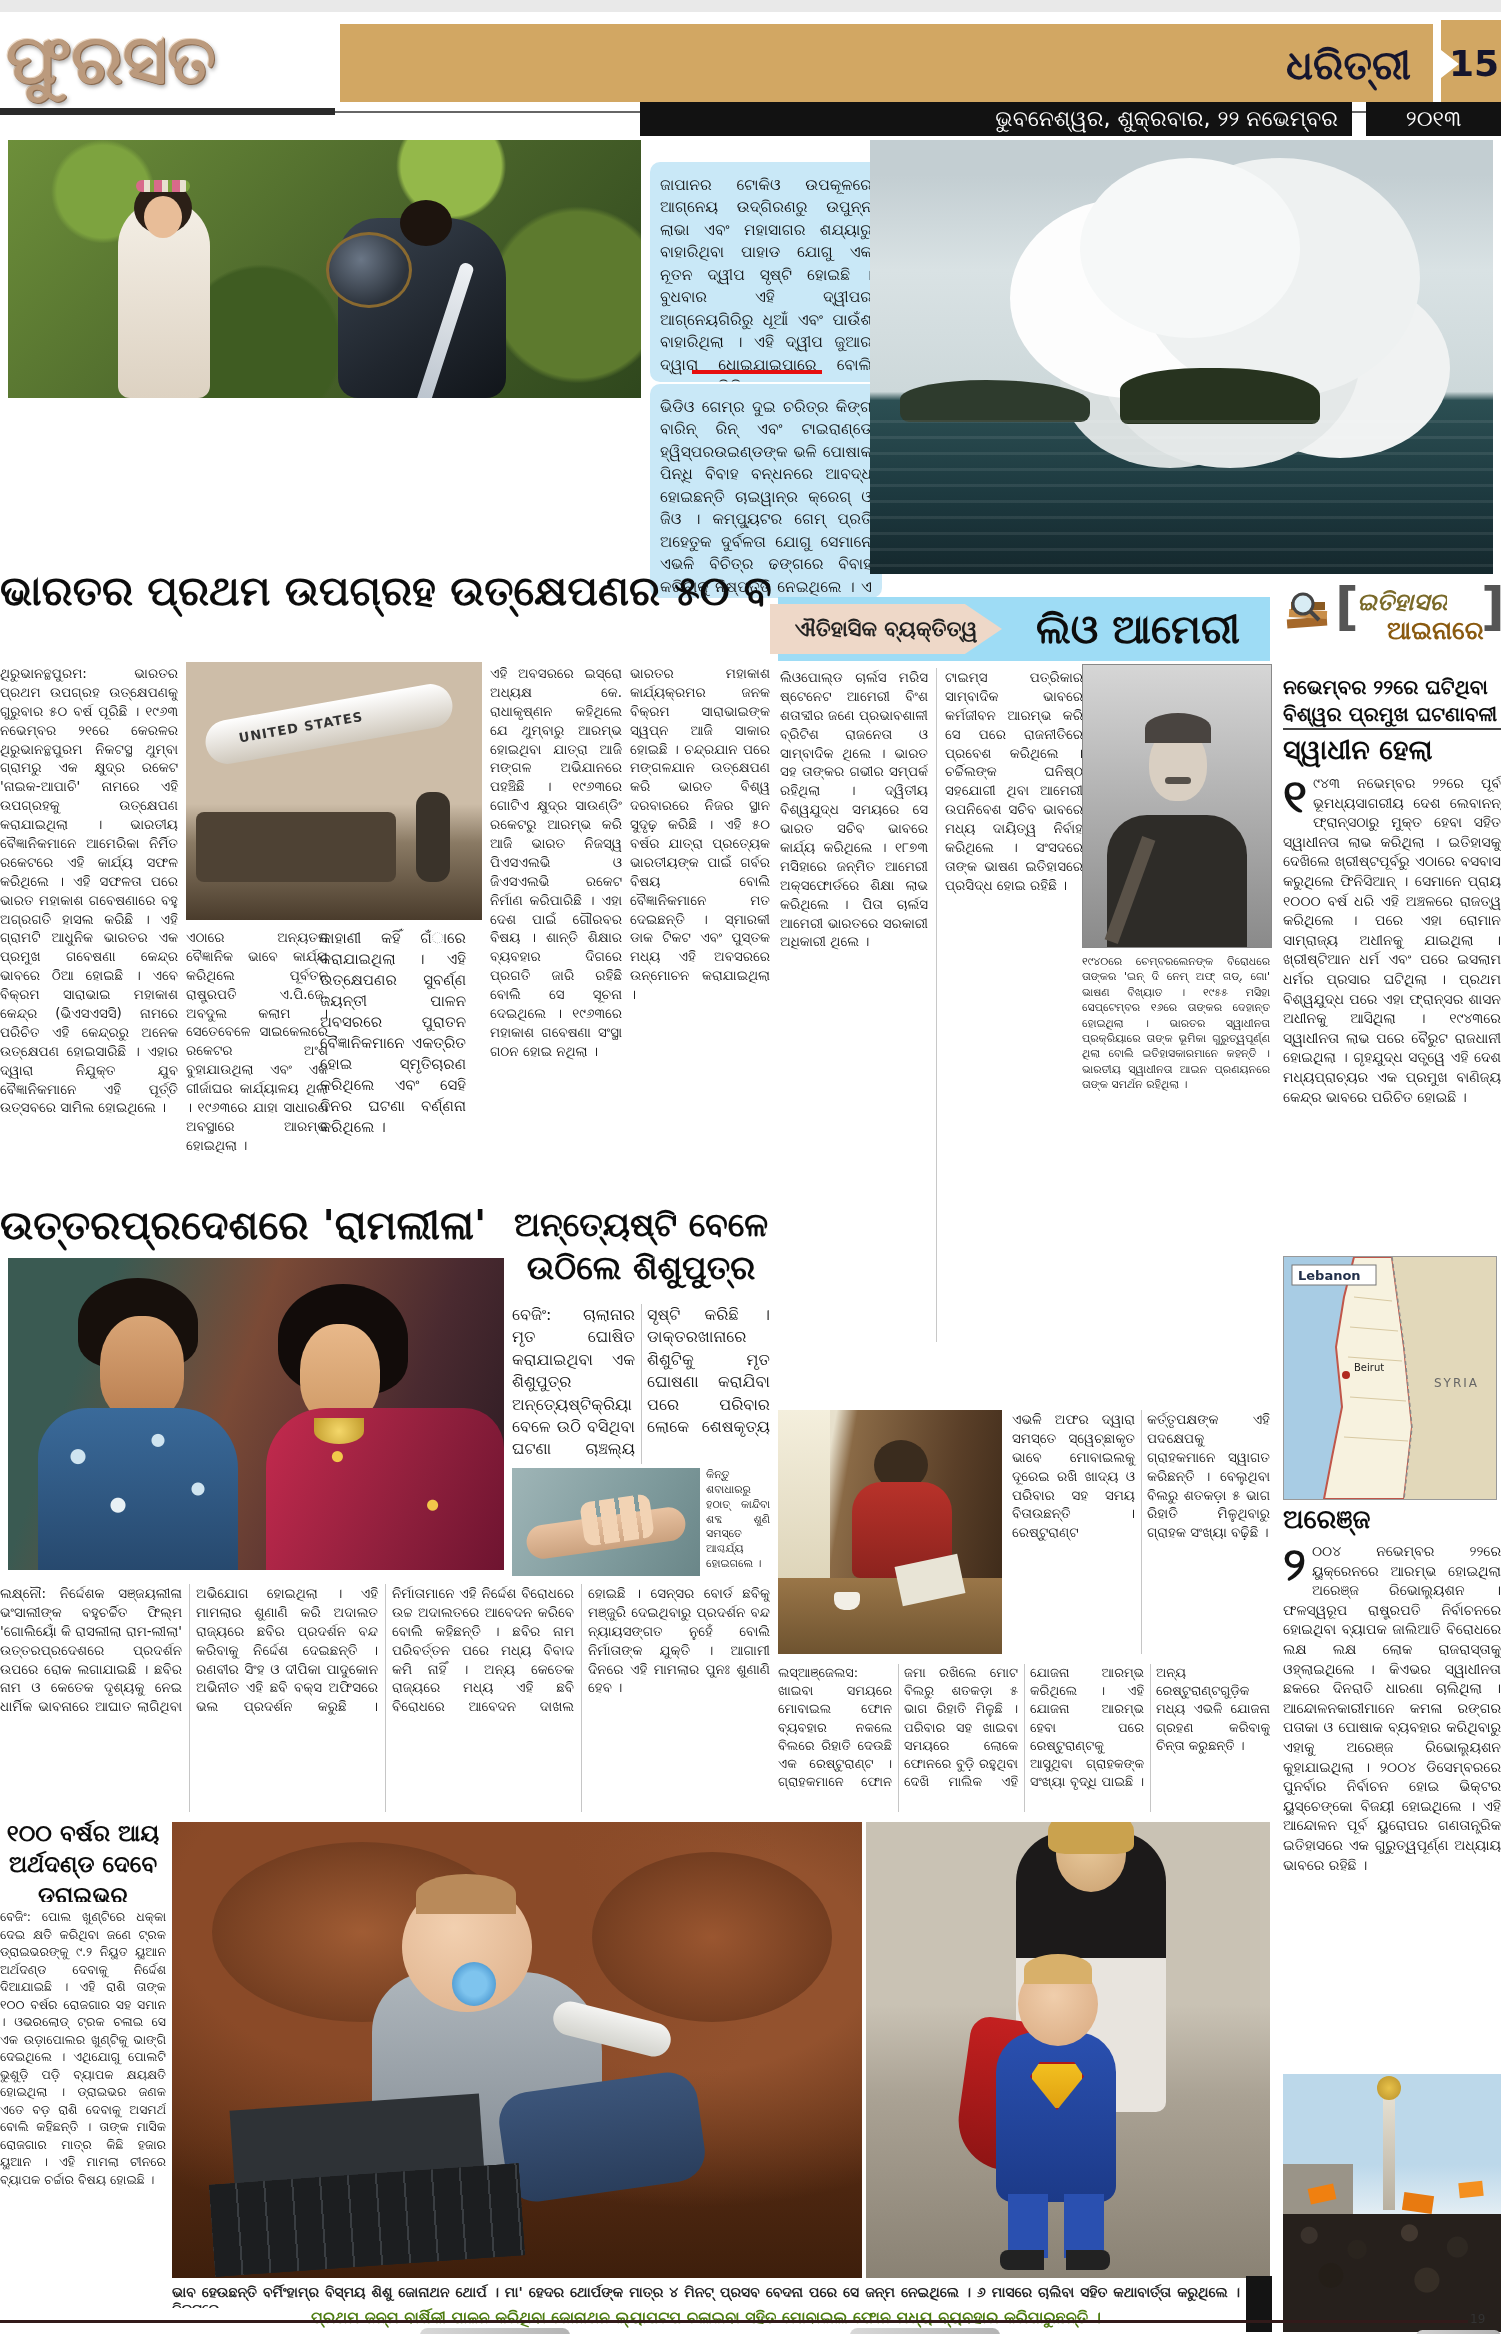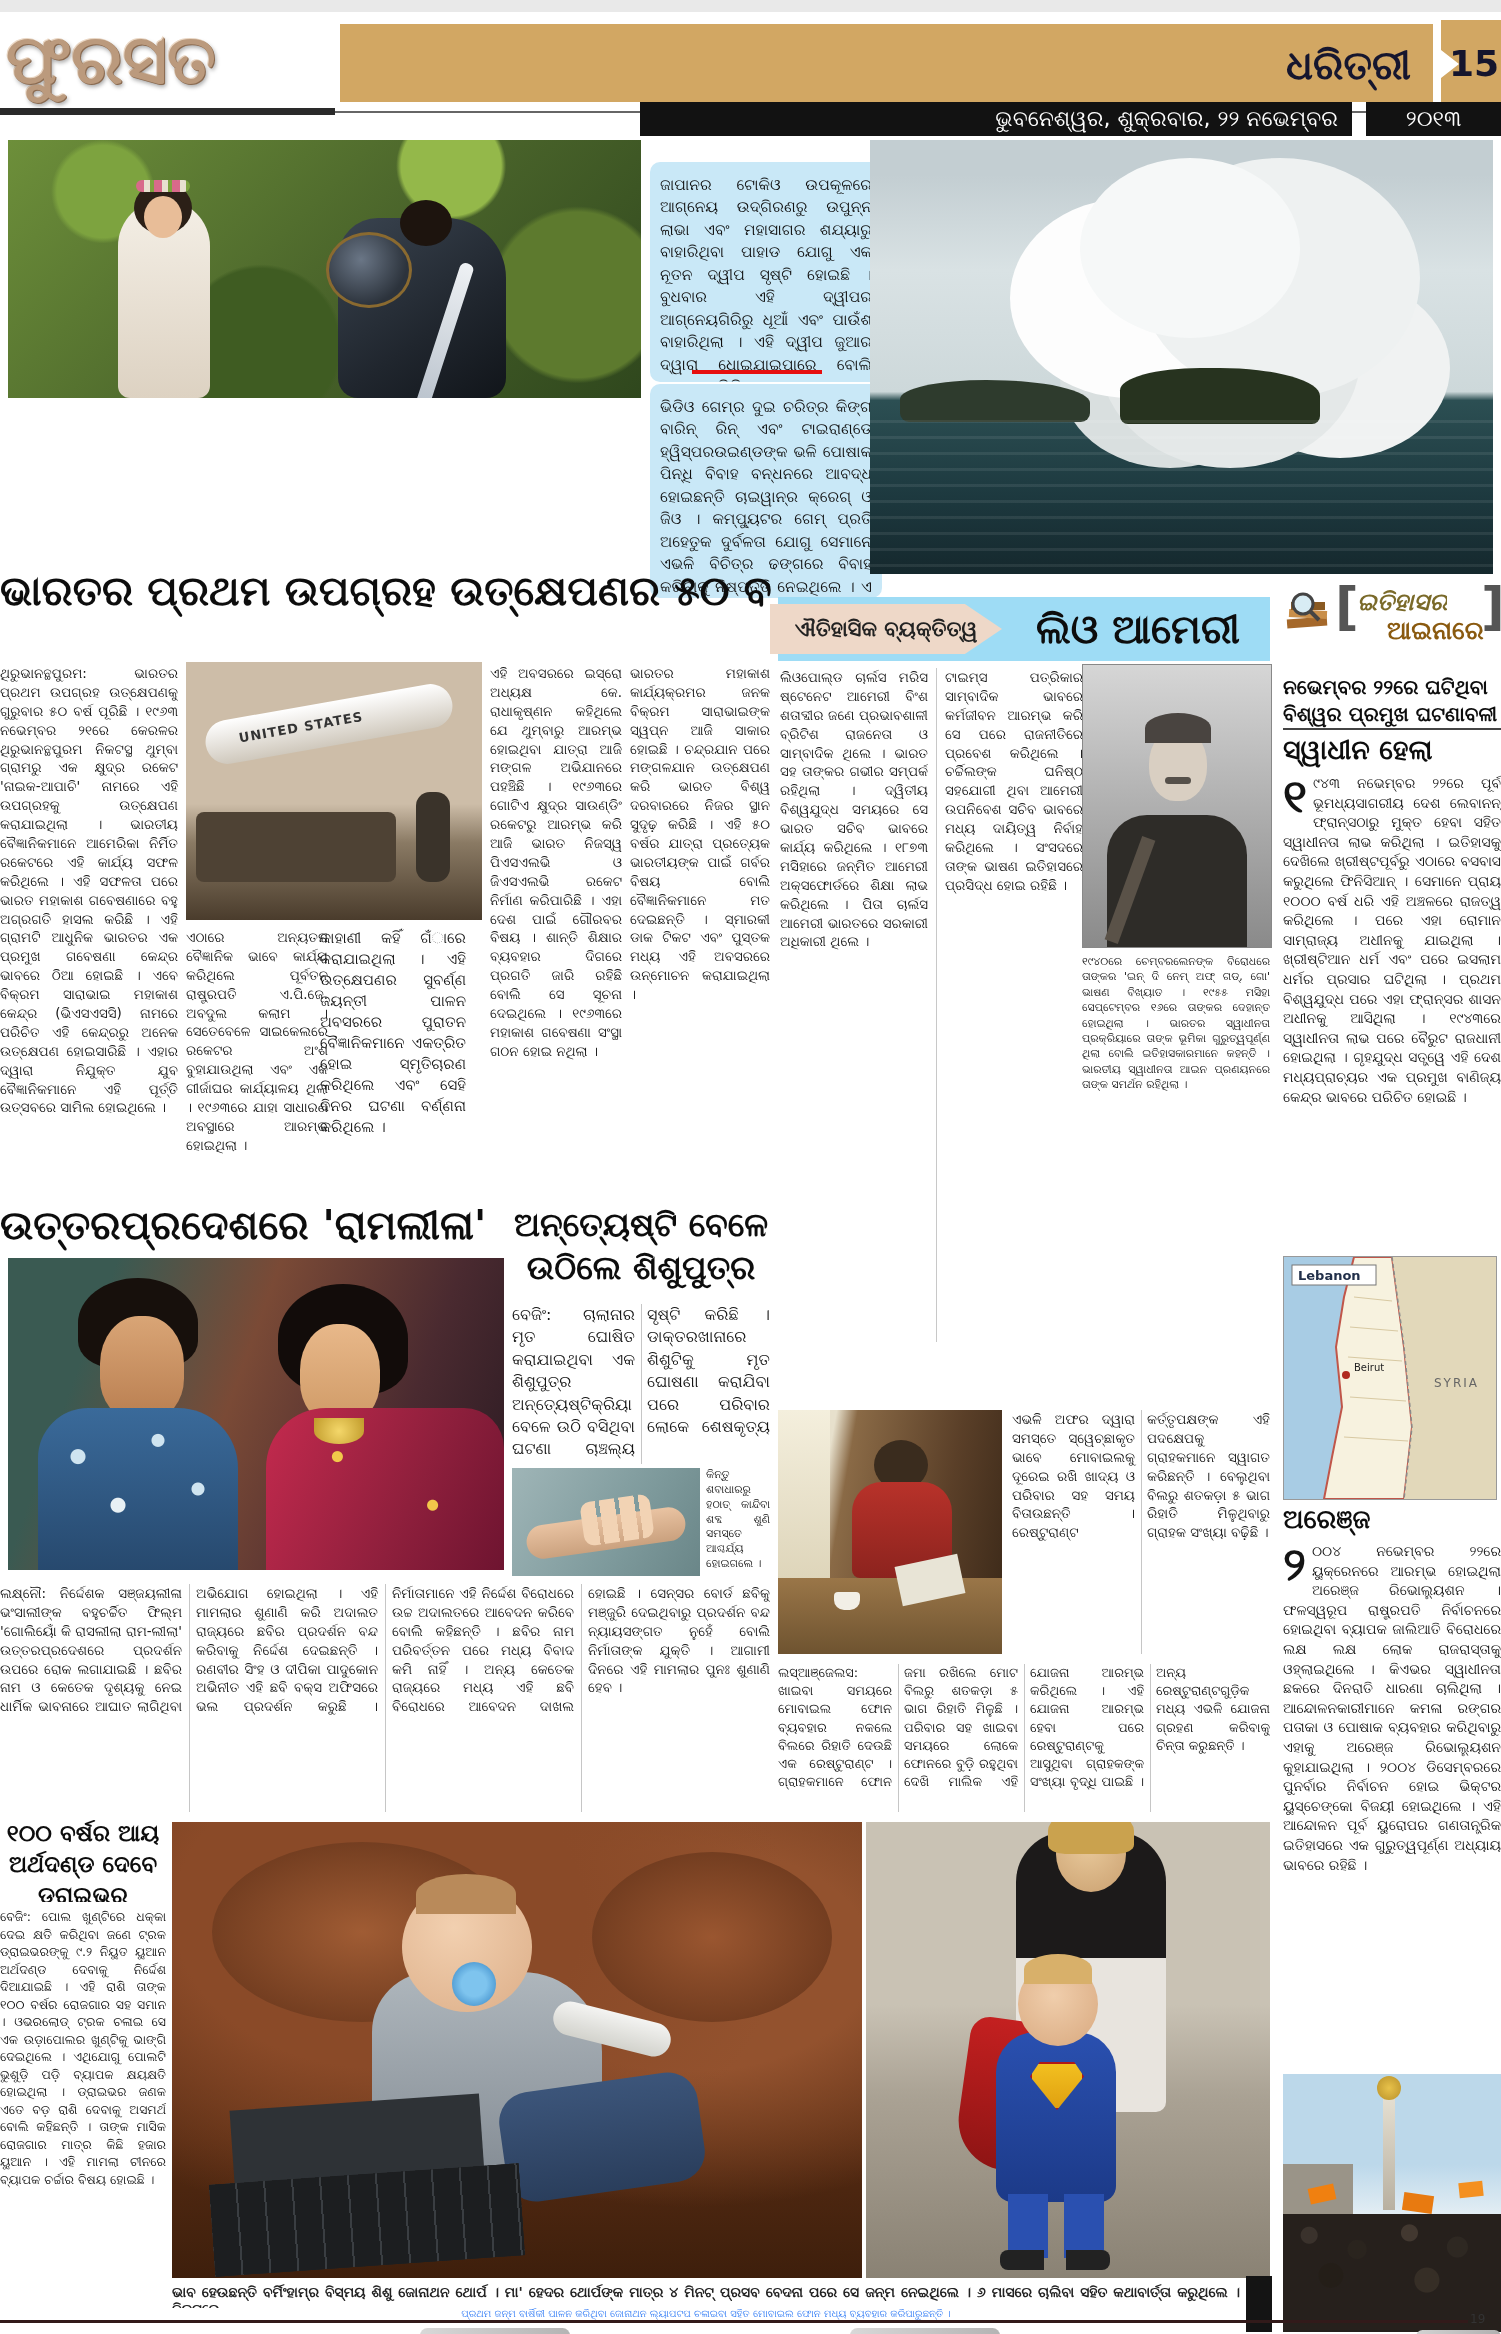--- a/index.html
+++ b/index.html
@@ -233,21 +233,21 @@
     <div class="s" style="left:96px;top:200px;width:120px;height:150px;background:linear-gradient(#c42020,#8e1414);border-radius:20px 60px 20px 50px;transform:rotate(8deg);"></div>
     <div class="s" style="left:130px;top:210px;width:120px;height:170px;background:linear-gradient(#2a50b0,#1c3a88);border-radius:40px 40px 16px 16px;"></div>
     <div class="s" style="left:164px;top:240px;width:50px;height:44px;background:linear-gradient(#f2c020,#e0a010);clip-path:polygon(50% 100%,0 30%,18% 0,82% 0,100% 30%);border:2px solid #b01818;"></div>
     <div class="s" style="left:152px;top:140px;width:80px;height:84px;background:radial-gradient(circle at 45% 40%,#f0ceac,#d8a87e);border-radius:50%;"></div>
     <div class="s" style="left:158px;top:132px;width:68px;height:30px;background:#d8b06a;border-radius:50% 50% 0 0;"></div>
     <div class="s" style="left:142px;top:372px;width:96px;height:64px;background:linear-gradient(90deg,#2a50b0 0 42%,transparent 42% 58%,#2a50b0 58%);"></div>
     <div class="s" style="left:134px;top:428px;width:110px;height:20px;background:linear-gradient(90deg,#222 0 40%,transparent 40% 60%,#222 60%);border-radius:8px;"></div>
   </div>
 
   <div class="abs" style="left:172px;top:2272px;width:1068px;height:24px;font-size:14px;font-weight:bold;color:#222;text-align:justify;overflow:hidden;">ଭାବ ହେଉଛନ୍ତି ବର୍ମିଂହାମ୍‌ର ବିସ୍ମୟ ଶିଶୁ ଜୋନାଥନ ଥୋର୍ପ । ମା' ହେଦର ଥୋର୍ପଙ୍କ ମାତ୍ର ୪ ମିନଟ୍ ପ୍ରସବ ବେଦନା ପରେ ସେ ଜନ୍ମ ନେଇଥିଲେ । ୬ ମାସରେ ଚାଲିବା ସହିତ କଥାବାର୍ତ୍ତା କରୁଥିଲେ । ନିକଟରେ</div>
-  <div class="abs" style="left:172px;top:2296px;width:1068px;height:24px;font-size:10px;font-weight:normal;color:#3b82f6;text-align:center;overflow:hidden;">ପ୍ରଥମ ଜନ୍ମ ବାର୍ଷିକୀ ପାଳନ କରିଥିବା ଜୋନାଥନ ଲ୍ୟାପଟପ ଚଳାଇବା ସହିତ ମୋବାଇଲ ଫୋନ ମଧ୍ୟ ବ୍ୟବହାର କରିପାରୁଛନ୍ତି ।</div>
+  <div class="abs" style="left:172px;top:2296px;width:1068px;height:24px;font-size:16px;font-weight:bold;color:#4d7c0f;text-align:center;overflow:hidden;">ପ୍ରଥମ ଜନ୍ମ ବାର୍ଷିକୀ ପାଳନ କରିଥିବା ଜୋନାଥନ ଲ୍ୟାପଟପ ଚଳାଇବା ସହିତ ମୋବାଇଲ ଫୋନ ମଧ୍ୟ ବ୍ୟବହାର କରିପାରୁଛନ୍ତି ।</div>
   <div class="abs" style="left:1246px;top:2264px;width:26px;height:56px;background:#141414;"></div>
 
   <div class="abs" style="left:0;top:2308px;width:1468px;height:3px;background:#321a1a;"></div>
   <div class="abs" style="left:1470px;top:2300px;width:30px;height:16px;font-size:12px;color:#333;">19</div>
   <div class="abs" style="left:420px;top:2316px;width:150px;height:15px;border-radius:8px;background:linear-gradient(90deg,#d8d8d8,#b4b4b4);"></div>
   <div class="abs" style="left:850px;top:2316px;width:150px;height:15px;border-radius:8px;background:linear-gradient(90deg,#d8d8d8,#b4b4b4);"></div>
   <div class="abs" style="left:1416px;top:2318px;width:85px;height:13px;border-radius:7px;background:linear-gradient(90deg,#d2d2d2,#b0b0b0);"></div>
 
 </div>
 

